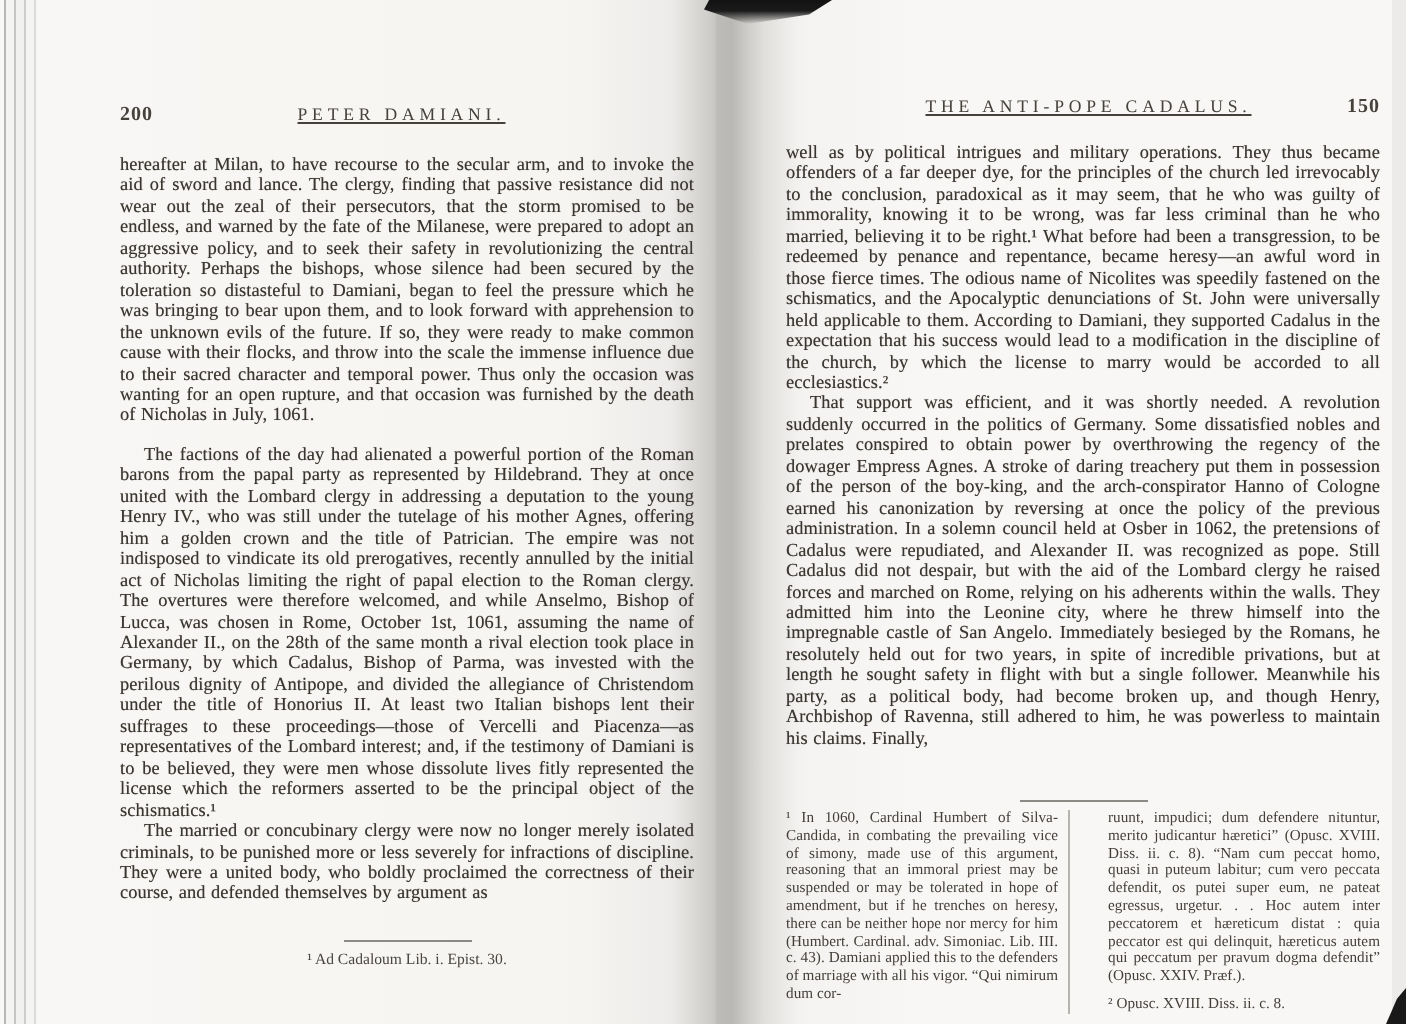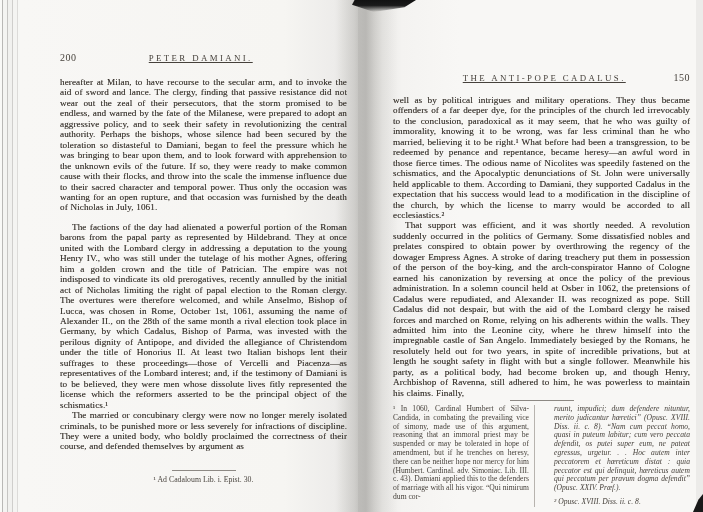--- a/index.html
+++ b/index.html
@@ -45,24 +45,24 @@
     background:linear-gradient(to bottom,#121212 0%,#1a1a1a 45%,rgba(40,40,40,0) 100%);
     clip-path:polygon(4% 0,100% 0,82% 60%,34% 100%,0 40%);
   }
   .corner-mark{
     position:absolute;right:0;bottom:0;width:10px;height:18px;background:#191919;
     clip-path:polygon(100% 0,100% 100%,0 100%,55% 30%);
   }
 
   .text-block{position:absolute;color:#3a352f;}
   .lp-text{left:40px;top:52px;width:287px;}
-  .rp-text{left:35px;top:72px;width:297px;position:absolute;}
+  .rp-text{left:35px;top:48px;width:297px;position:absolute;}
 
   .pg-header{display:flex;align-items:baseline;font-size:9.5px;color:#46413b;}
-  .pg-header .num{font-size:10px;letter-spacing:0.5px;}
+  .pg-header .num{font-size:10px;letter-spacing:0.5px;font-weight:bold;}
   .pg-header .run{flex:1;text-align:center;letter-spacing:2.4px;font-size:8.8px;text-decoration:underline;}
   .pg-header .spc{width:22px;}
   .lp-text .pg-header{margin-bottom:14px;}
   .rp-hdr-wrap{margin-bottom:12px;}
 
   p.body-par{
     margin:0;font-size:9.2px;line-height:10.45px;text-align:justify;
     letter-spacing:0.05px;word-spacing:0.4px;
     text-shadow:0 0 0.35px rgba(58,53,47,0.55);
   }
@@ -73,21 +73,21 @@
   .lp-footnote-wrap{position:absolute;left:40px;top:470px;width:287px;}
   .lp-footnote{margin-top:4px;text-align:center;font-size:7.8px;color:#4a453f;}
 
   .rp-footnotes-wrap{position:absolute;left:35px;top:400px;width:297px;}
   .fn-cols{display:flex;margin-top:4px;}
   .fn-col{
     font-size:7.6px;line-height:8.8px;text-align:justify;color:#433e38;
     letter-spacing:0.02px;
   }
   .fn-col.c1{width:146px;padding-right:5px;}
-  .fn-col.c2{width:146px;padding-left:19px;border-left:1px solid #b7b3ae;font-style:italic;}
+  .fn-col.c2{width:146px;padding-left:19px;border-left:1px solid #b7b3ae;}
   .fn-note2{margin-top:5px;}
 </style>
 </head>
 <body>
 
 <div class="scan">
 
   <div class="edge-strip"></div>
 
   <div class="page page-left">

